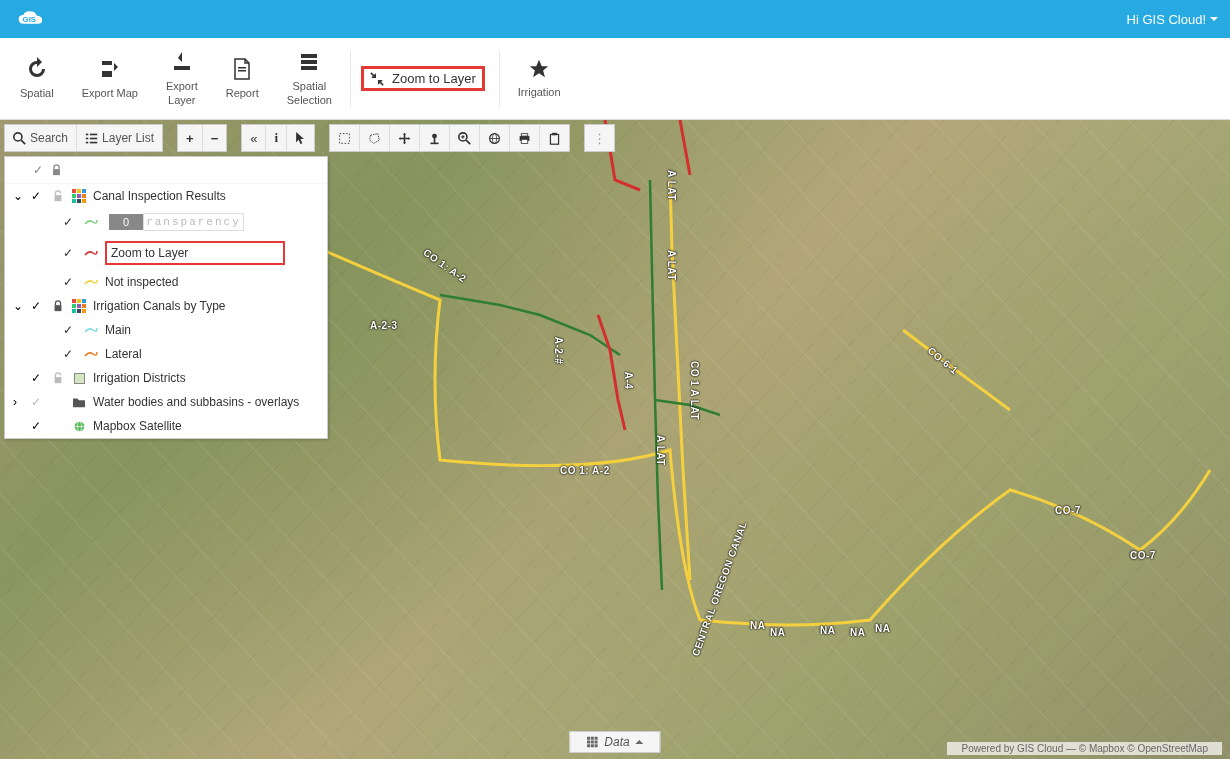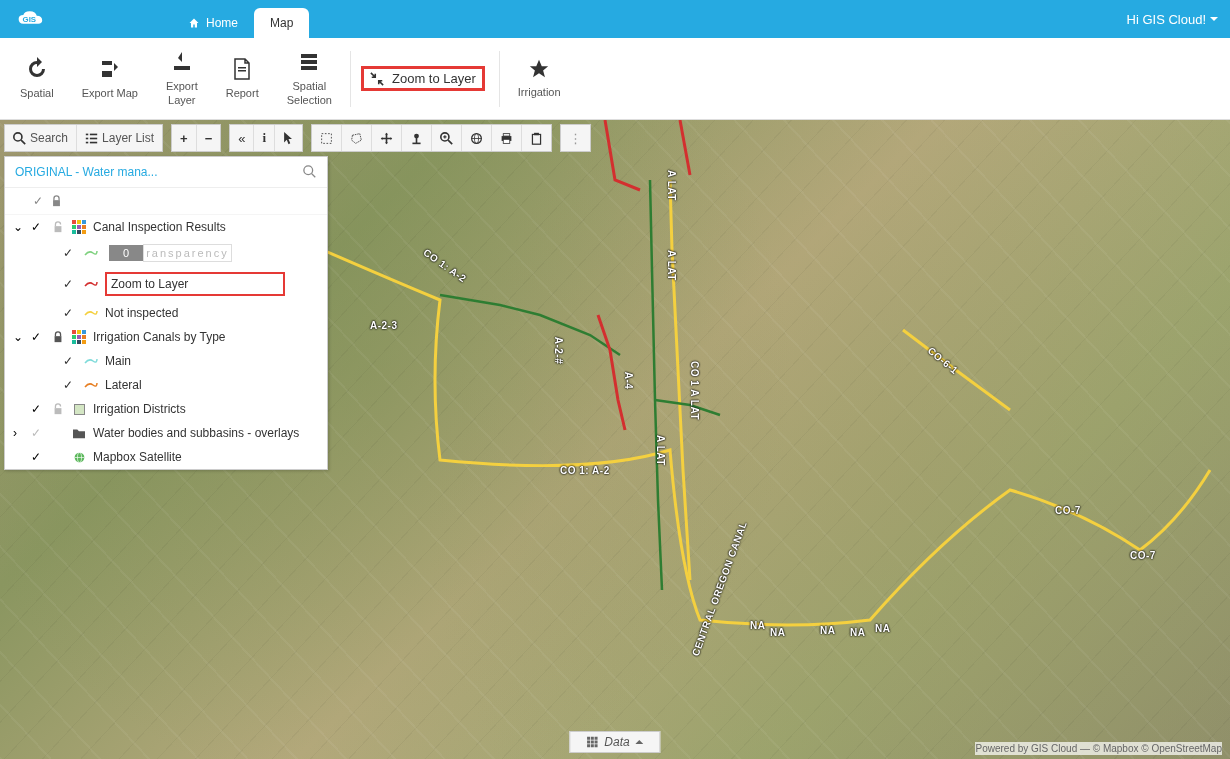--- a/index.html
+++ b/index.html
@@ -25,71 +25,60 @@
 .map-area { position: relative; width: 100%; height: 639px; background: linear-gradient(135deg, #a09870 0%, #8a9660 25%, #b5a97c 50%, #9ba56e 75%, #8f8f6a 100%); overflow: hidden; }
 .map-texture { position:absolute; inset:0; background:
   repeating-linear-gradient(47deg, rgba(255,255,255,0.05) 0 2px, transparent 2px 36px),
   repeating-linear-gradient(-47deg, rgba(0,0,0,0.04) 0 1px, transparent 1px 28px),
   radial-gradient(circle at 30% 40%, rgba(120,140,80,.35), transparent 45%),
   radial-gradient(circle at 75% 60%, rgba(160,150,100,.35), transparent 50%);
 }
 .canal-label { position: absolute; color: #fff; font-size: 10px; font-weight: bold; text-shadow: 0 0 2px #000, 0 0 2px #000; letter-spacing: 0.5px; }
 
 
-.map-controls { position: absolute; top: 4px; left: 4px; height: 28px; display: flex; align-items: center; gap: 6px; }
+.map-controls { position: absolute; top: 4px; left: 4px; height: 28px; display: flex; align-items: center; gap: 12px; }
 .ctrl-group { background: #f5f5f5; border: 1px solid #ccc; display: flex; align-items: center; height: 28px; }
 .ctrl-btn { padding: 0 8px; height: 26px; display: flex; align-items: center; gap: 4px; cursor: pointer; color: #555; font-size: 12px; border-right: 1px solid #ddd; }
 .ctrl-btn:last-child { border-right: none; }
 .ctrl-btn .ic { font-size: 13px; color: #333; }
 .coords { background: #f5f5f5; border: 1px solid #ccc; padding: 0 10px; height: 28px; display: flex; align-items: center; color: #26aae1; font-size: 11px; margin-left: 4px; }
 
 
 .layer-panel { position: absolute; top: 36px; left: 4px; width: 324px; background: #fff; border: 1px solid #ccc; box-shadow: 1px 1px 3px rgba(0,0,0,0.2); font-size: 12px; }
 .layer-header { padding: 8px 10px; border-bottom: 1px solid #eee; color: #26aae1; display: flex; align-items: center; }
 .layer-header .ic-zoom { margin-left: auto; color: #888; }
 .layer-toggle-row { padding: 6px 10px 6px 28px; display: flex; align-items: center; gap: 8px; color: #666; border-bottom: 1px solid #f5f5f5; }
 .layer-row { padding: 5px 8px; display: flex; align-items: center; gap: 6px; color: #333; }
 .layer-row .chev { width: 12px; color: #000; }
 .layer-row .chk { width: 14px; color: #000; }
 .layer-row .lock { width: 14px; color: #bbb; }
 .layer-row .sym { width: 16px; display: inline-flex; justify-content: center; }
 .layer-child { padding-left: 58px; }
 .layer-child .chk { color: #333; }
 .trans-slider { display: inline-flex; align-items: center; gap: 0; margin-left: 4px; }
 .trans-val { background: #888; color: #fff; padding: 2px 14px; font-size: 11px; }
-.trans-label { color: #bbb; letter-spacing: 2px; padding: 2px 2px; border: 1px solid #ddd; font-size: 11px; }
+.trans-label { color: #bbb; letter-spacing: 2px; padding: 2px 2px; border: 1px solid #ddd; font-size: 11px; font-family: Liberation Mono, monospace; }
 .zoom-highlight { border: 2px solid #e53935; padding: 3px 4px; display: inline-block; width: 180px; }
 .sym-grid { display: inline-grid; grid-template-columns: repeat(3,4px); grid-template-rows: repeat(3,4px); gap: 1px; }
 .sym-grid span { width:4px; height:4px; }
 
 
 .data-btn { position: absolute; bottom: 6px; left: 50%; transform: translateX(-50%); background: #f5f5f5; border: 1px solid #ccc; padding: 3px 16px; display: flex; align-items: center; gap: 6px; color: #555; font-size: 12px; font-style: italic; }
-.attribution { position: absolute; bottom: 4px; right: 8px; color: #666; font-size: 10px; background: rgba(255,255,255,0.7); padding: 1px 0; }
+.attribution { position: absolute; bottom: 4px; right: 8px; color: #666; font-size: 10px; background: rgba(255,255,255,0.7); padding: 1px 14px; }
 .caret-down { width: 0; height: 0; border-left: 4px solid transparent; border-right: 4px solid transparent; border-top: 4px solid currentColor; display:inline-block; }
 </style>
 </head>
 <body>
 
 <div class="topbar">
   <div class="logo">
     <svg class="logo-cloud" viewBox="0 0 50 28">
       <path d="M14 20 Q8 20 8 14 Q8 9 14 9 Q15 4 22 4 Q30 4 31 10 Q38 10 38 16 Q38 20 33 20 Z" fill="#fff"></path>
       <text x="13" y="18" font-size="10" font-weight="bold" fill="#26aae1">GIS</text>
     </svg>
-  </div>
-  <div class="nav-tabs">
-    <div class="nav-tab">
-      <svg width="12" height="12" viewBox="0 0 16 16" fill="#fff">
-          <path d="M8 2 L14 8 H12 V14 H9 V10 H7 V14 H4 V8 H2 Z"></path>
-        </svg>
-      <span>Home</span>
-    </div>
-    <div class="nav-tab active">
-      <span>Map</span>
-    </div>
   </div>
   <div class="user-greeting">
     <span>Hi GIS Cloud!</span>
     <span class="caret-down"></span>
   </div>
 </div>
 
 <div class="ribbon">
   <div class="ribbon-item">
     <svg class="icon-lg" width="24" height="24" viewBox="0 0 24 24" fill="#333">
@@ -275,27 +264,20 @@
         </div>
     </div>
     <div class="ctrl-group" style="margin-left:2px;">
       <div class="ctrl-btn">
           <span class="ic" style="color:#999">⋮</span>
         </div>
     </div>
   </div>
 
   <div class="layer-panel">
-    <div class="layer-header">
-      <span>ORIGINAL - Water mana...</span>
-      <svg class="ic-zoom" width="14" height="14" viewBox="0 0 16 16">
-          <circle cx="6" cy="6" r="5" stroke="#888" stroke-width="1.5" fill="none"></circle>
-          <line x1="10" y1="10" x2="14" y2="14" stroke="#888" stroke-width="1.5"></line>
-        </svg>
-    </div>
     <div class="layer-toggle-row">
       <span style="color:#888">✓</span>
       <svg width="11" height="12" viewBox="0 0 12 14">
           <rect x="2" y="6" width="8" height="7" fill="#888"></rect>
           <path d="M3 6 V4 A3 3 0 0 1 9 4 V6" stroke="#888" stroke-width="1.5" fill="none"></path>
         </svg>
     </div>
 
     <div class="layer-row">
       <span class="chev">⌄</span>

